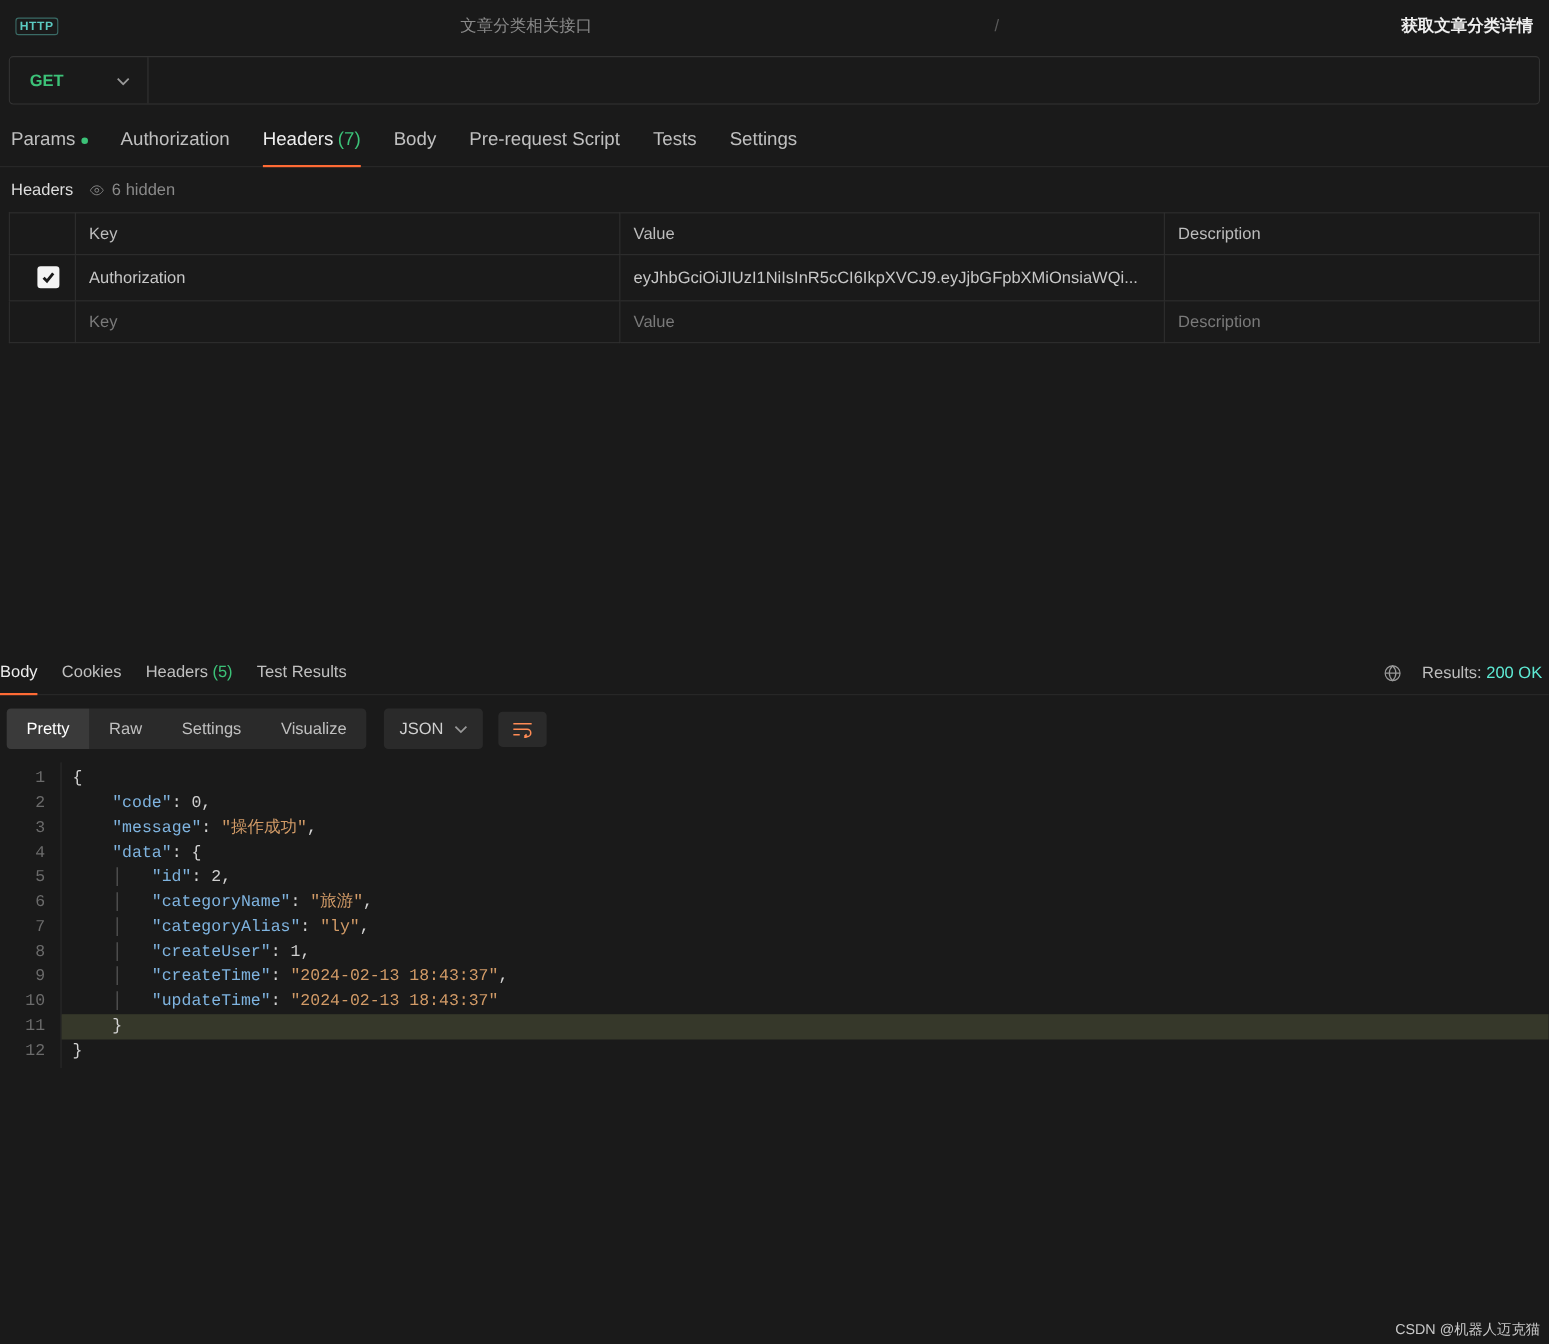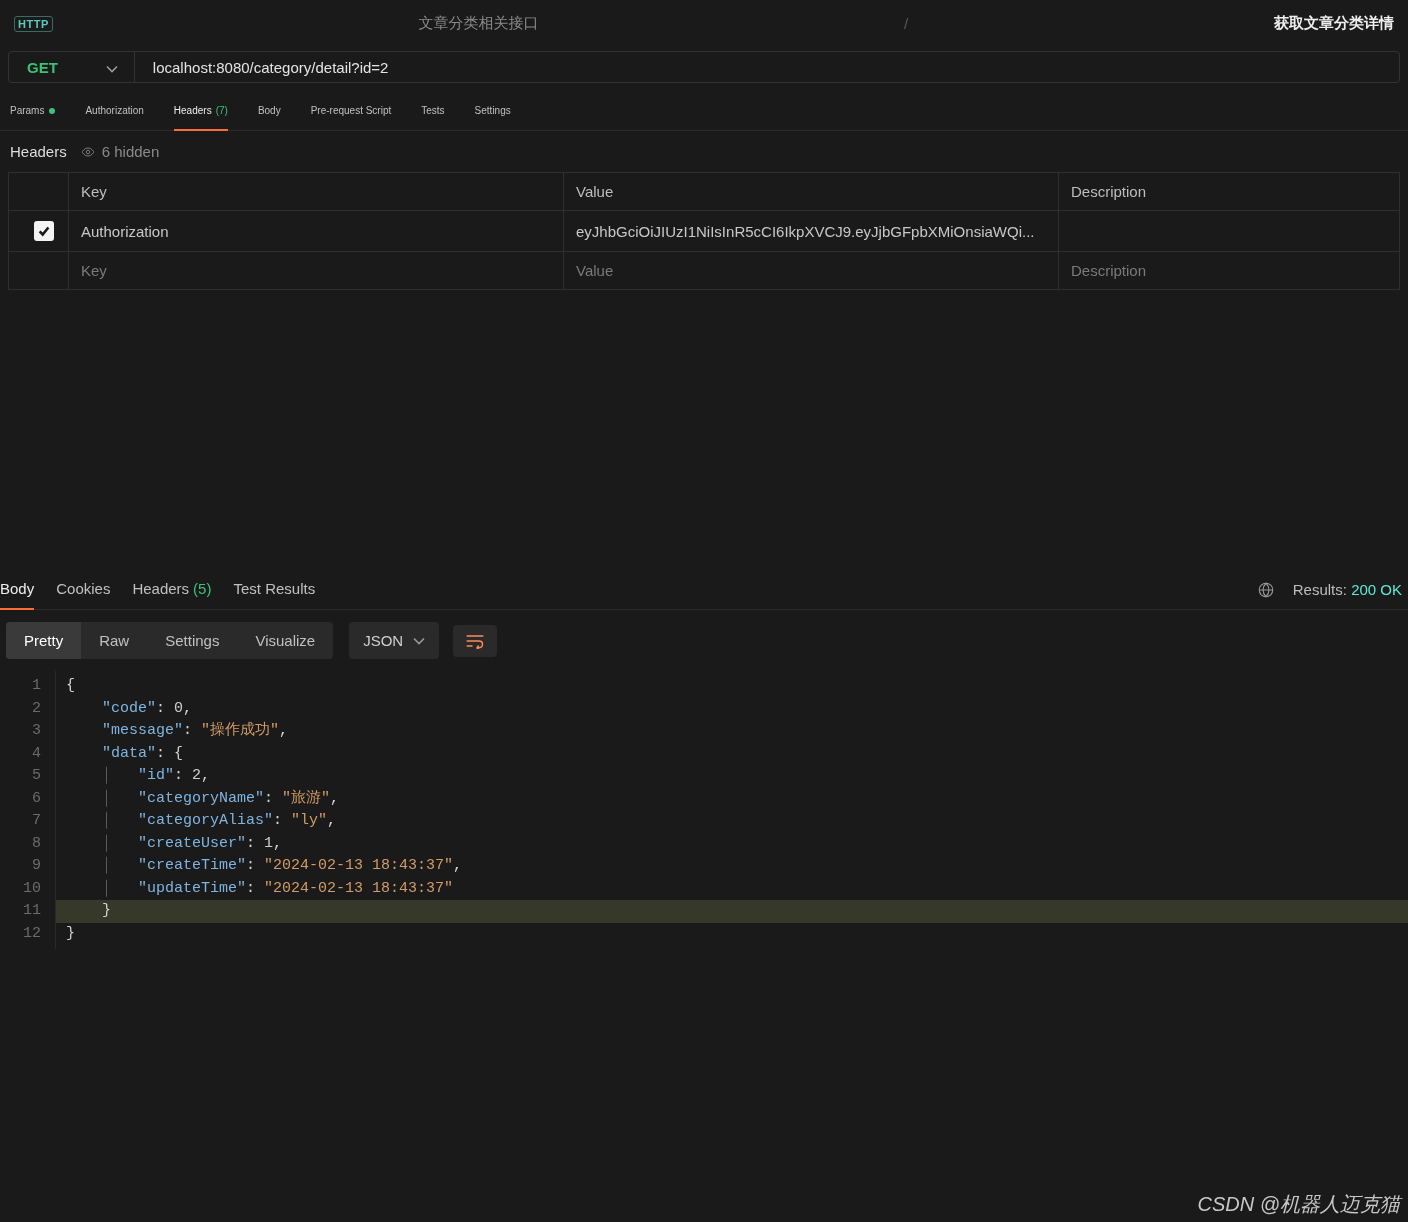--- a/index.html
+++ b/index.html
@@ -28,21 +28,21 @@
   border-radius: 3px;
   padding: 1px 3px;
   letter-spacing: 0.5px;
 }
 .breadcrumb .sep { color: #5a5a5a; }
 .breadcrumb .current { color: #eee; font-weight: 600; }
 .url-row {
   display: flex;
   border: 1px solid #333;
   border-radius: 4px;
-  height: 32px;
+  height: 44px;
   margin: 0 8px;
   align-items: flex-end;
 }
 .method-sel {
   display: flex;
   align-items: center;
   gap: 48px;
   padding: 0 16px 0 18px;
   border-right: 1px solid #333;
   height: 100%;
@@ -58,21 +58,21 @@
   display: flex;
   gap: 30px;
   padding: 22px 10px 0 10px;
   border-bottom: 1px solid #2a2a2a;
 }
 .tab {
   padding: 0 0 14px 0;
   color: #c0c0c0;
   cursor: pointer;
   position: relative;
-  font-size: 10px;
+  font-size: 17px;
 }
 .tab .count { color: #3cc278; margin-left: 4px; }
 .tab.active { color: #eee; }
 .tab.active::after {
   content: ""; position: absolute; left: 0; right: 0; bottom: -1px;
   height: 2px; background: #ff6b35;
 }
 .tab .dot { width: 6px; height: 6px; background: #3cc278; border-radius: 50%; display: inline-block; margin-left: 5px; vertical-align: middle;}
 .subheader {
   display: flex; align-items: center; gap: 14px;
@@ -164,21 +164,21 @@
 .gutter div { height: 22.5px; }
 .codelines { flex: 1; padding: 4px 0 4px 10px; position: relative; }
 .codelines .ln { height: 22.5px; white-space: pre; color: #d4d4d4; position: relative;}
 .ln.hl { background: #36382a; margin-left: -10px; padding-left: 10px; width: calc(100% + 10px);}
 .tok-p { color: #d4d4d4; }
 .tok-k { color: #7fb4e0; }
 .tok-n { color: #cfcfcf; }
 .tok-s { color: #d29b67; }
 .tok-g { color: #5a5a5a; }
 .watermark {
-  position: absolute; right: 8px; bottom: 4px; color: #c8c8c8; font-size: 20px; font-style: italic;
+  position: absolute; right: 8px; bottom: 4px; color: #c8c8c8; font-size: 13px;
 }
 </style>
 </head>
 <body>
 
 <div class="breadcrumb">
   <span class="http-badge">HTTP</span>
   <span>文章分类相关接口</span>
   <span class="sep">/</span>
   <span class="current">获取文章分类详情</span>
@@ -186,21 +186,20 @@
 
 <div class="url-row">
   <div class="method-sel">
     <span class="method">GET</span>
     <span class="chev">
       <svg width="12" height="8" viewBox="0 0 12 8" fill="none">
           <path d="M1 1.5 6 6.5 11 1.5" stroke="#999" stroke-width="1.6"></path>
         </svg>
     </span>
   </div>
-  <input class="url-input" value="localhost:8080/category/detail?id=2" style="">
 </div>
 
 <div class="tabs">
   <div class="tab"><span>Params</span><span class="dot"></span></div>
   <div class="tab">Authorization</div>
   <div class="tab active"><span>Headers</span><span class="count">(7)</span></div>
   <div class="tab">Body</div>
   <div class="tab">Pre-request Script</div>
   <div class="tab">Tests</div>
   <div class="tab">Settings</div>

